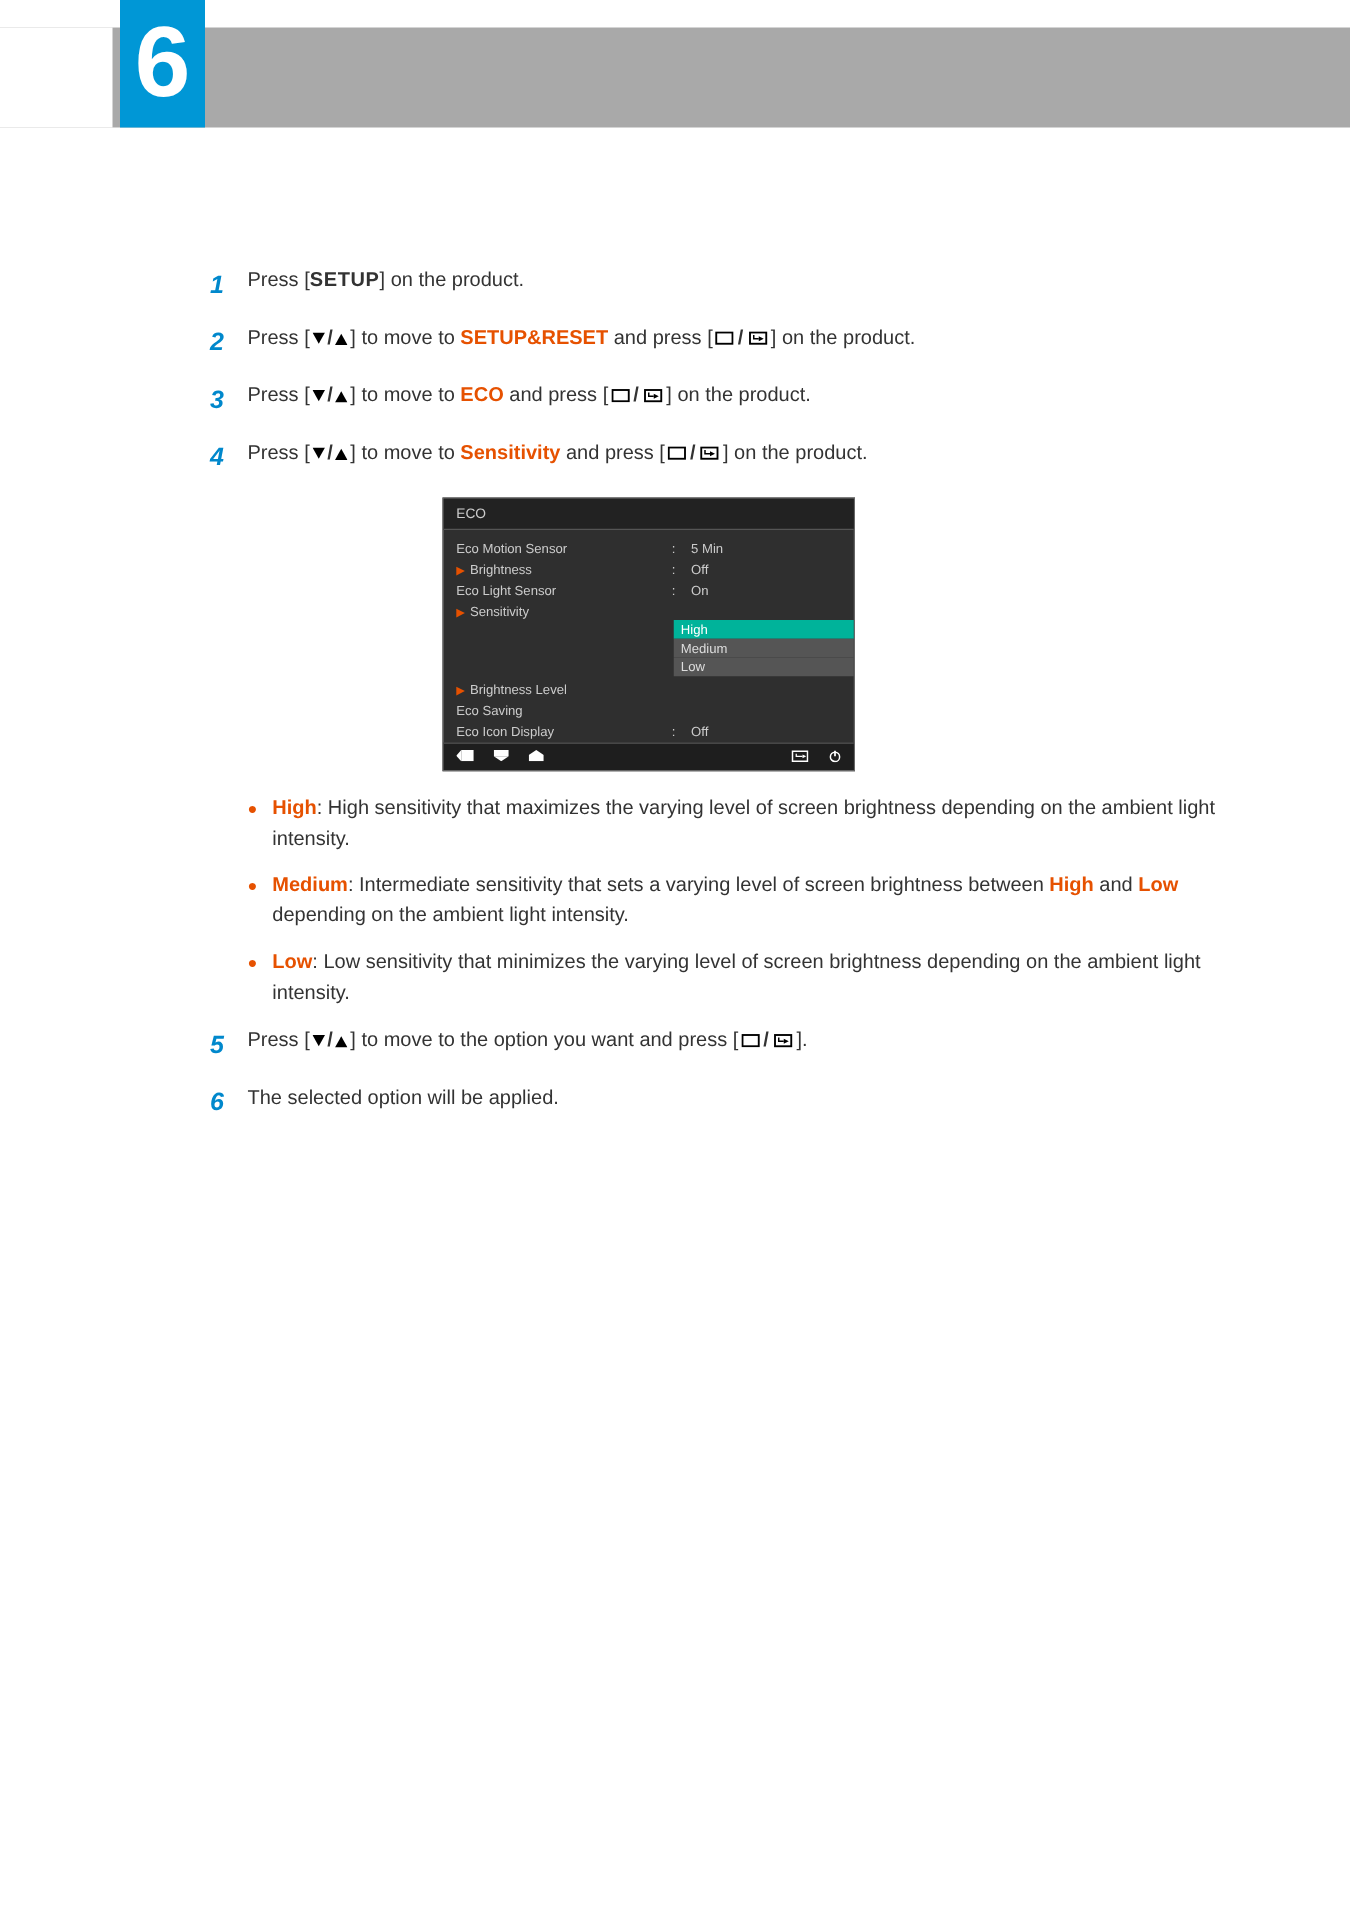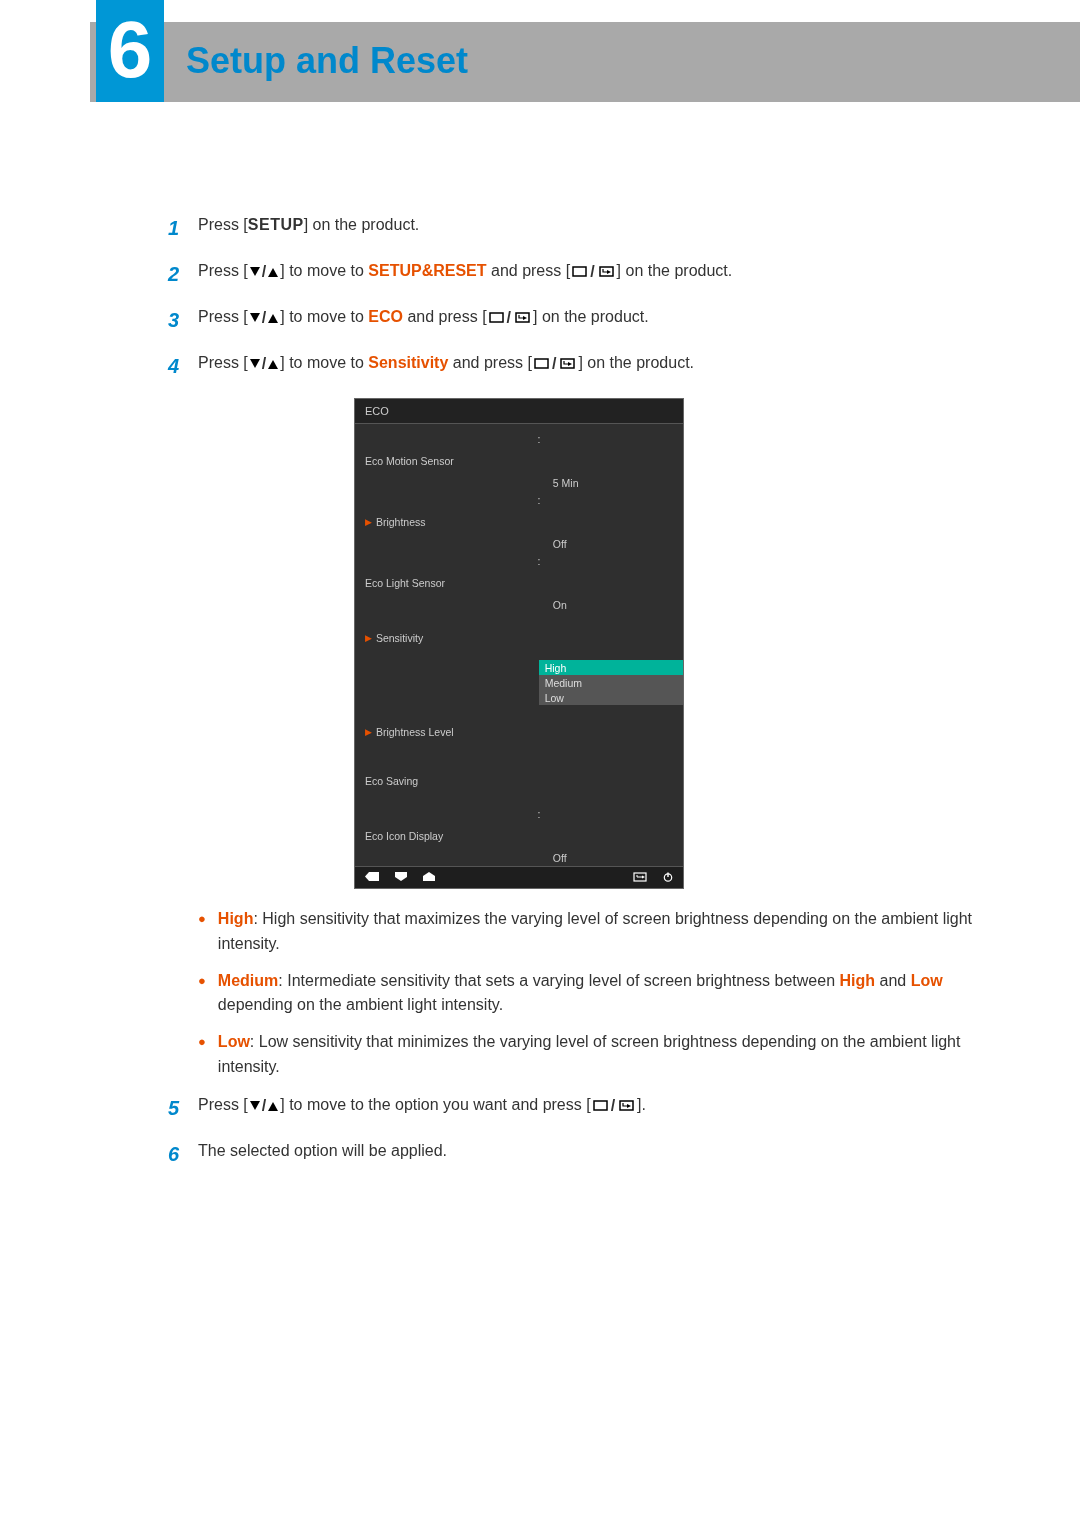--- a/index.html
+++ b/index.html
@@ -112,21 +112,21 @@
   }
   .osd-grid {
     padding: 6px 0 0 0;
   }
   .osd-row {
     display:flex;
     padding:2.5px 10px;
   }
   .osd-label { width: 56%; display:flex; align-items:center; gap:4px; }
   .osd-col { width:5%; }
-  .osd-val { width:39%;margin-top:44px; }
+  .osd-val { width:39%; }
   .osd-arrow { color:#e65100; font-size:9px; }
   .osd-dropdown {
     position: relative;
     margin-left: 56%;
     width: 44%;
     margin-top:-2px;
     margin-bottom:2px;
   }
   .osd-opt {
     padding:1.5px 6px;
@@ -163,21 +163,20 @@
     color:#e65100;
     font-size:13px;
     line-height:1.9;
   }
 </style>
 </head>
 <body>
 
 <div class="header">
   <div class="chapter-num">6</div>
-  <div class="header-title">Setup and Reset</div>
 </div>
 
 <div class="content">
 
 
   <div class="step">
     <div class="step-num">1</div>
     <div class="step-body">
       <span>Press [</span><span class="menu-btn">SETUP</span><span>] on the product.</span>
     </div>

